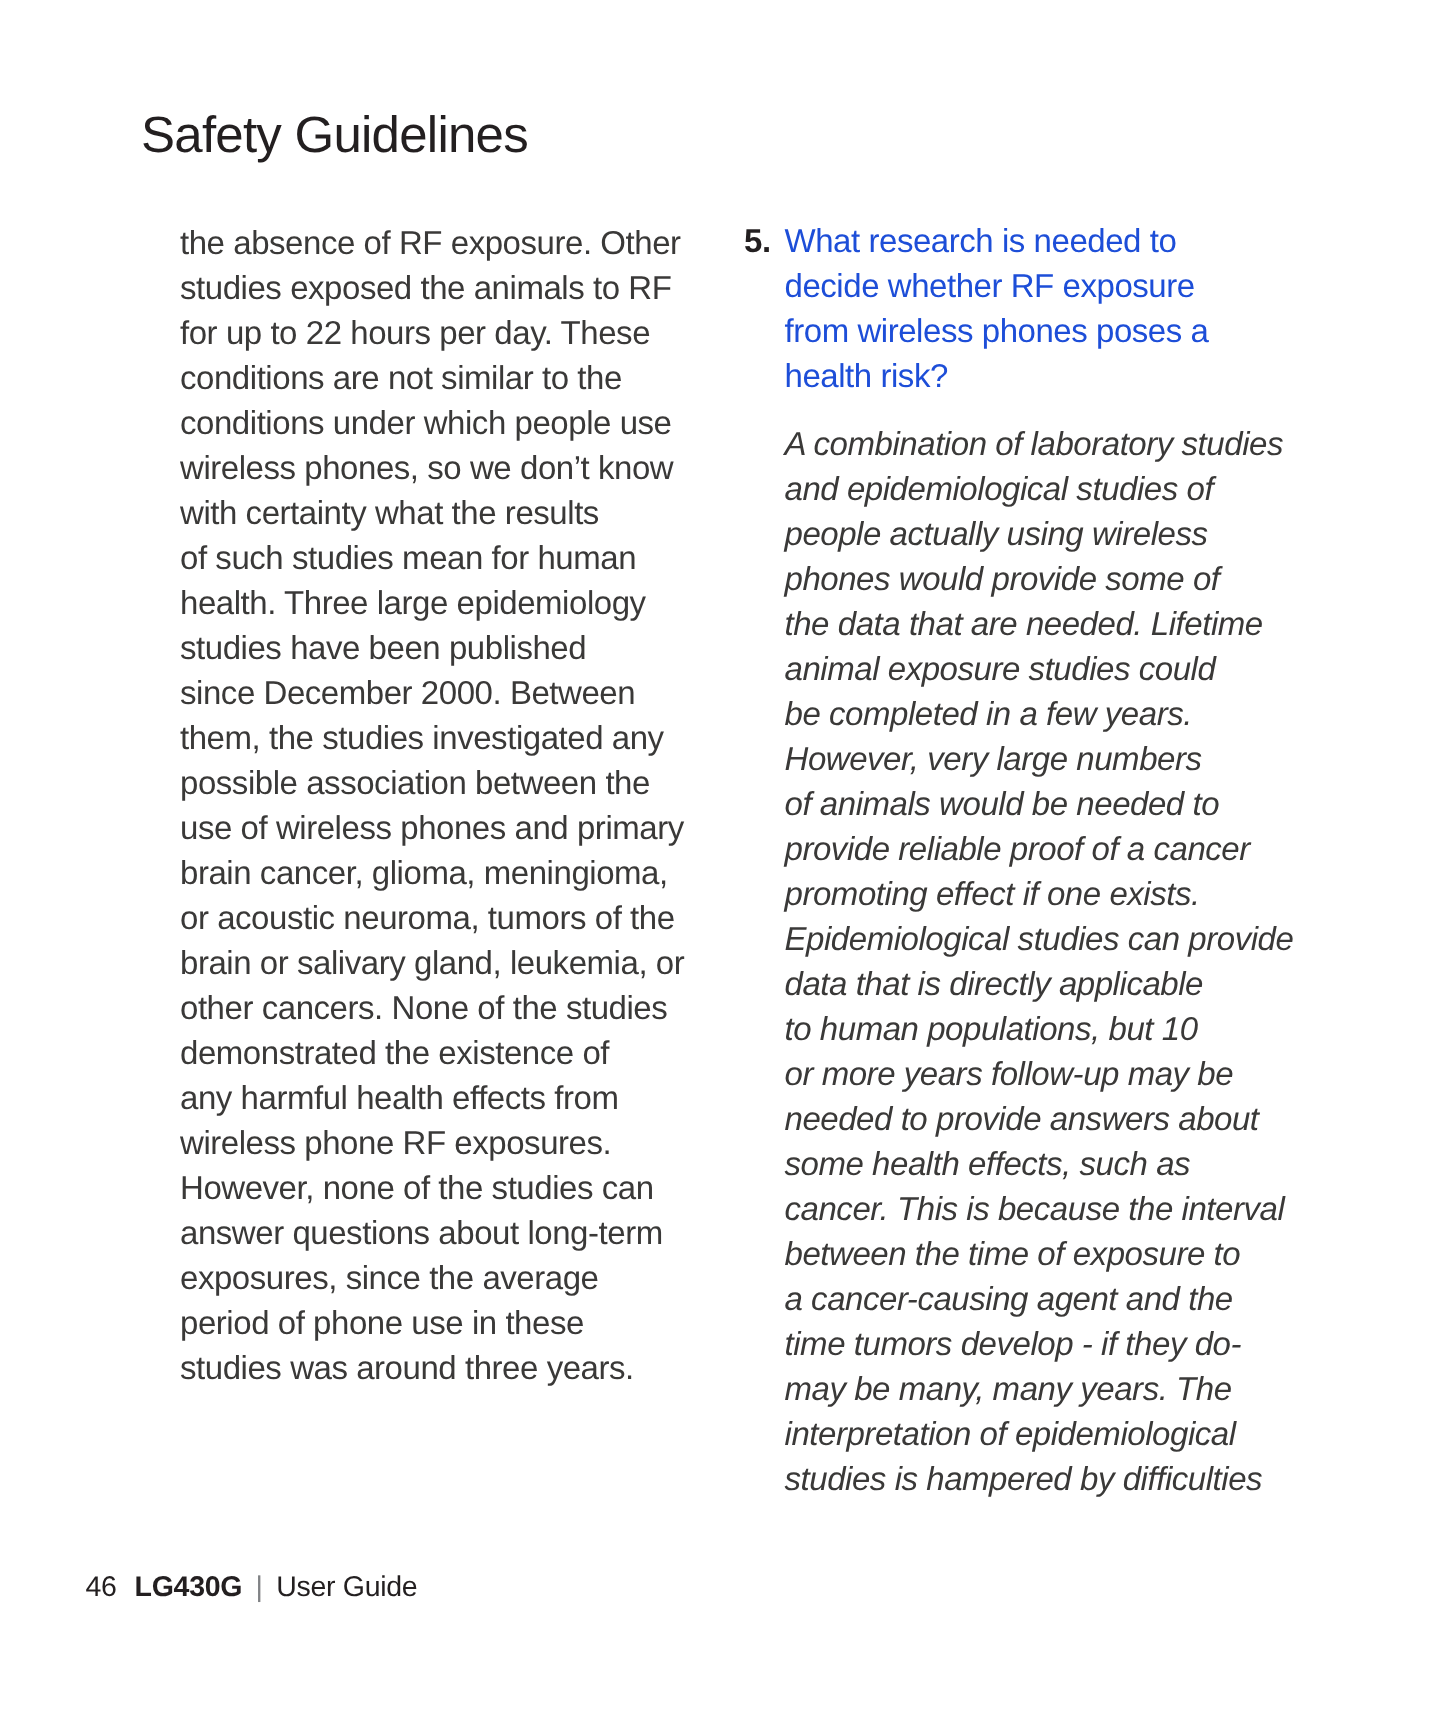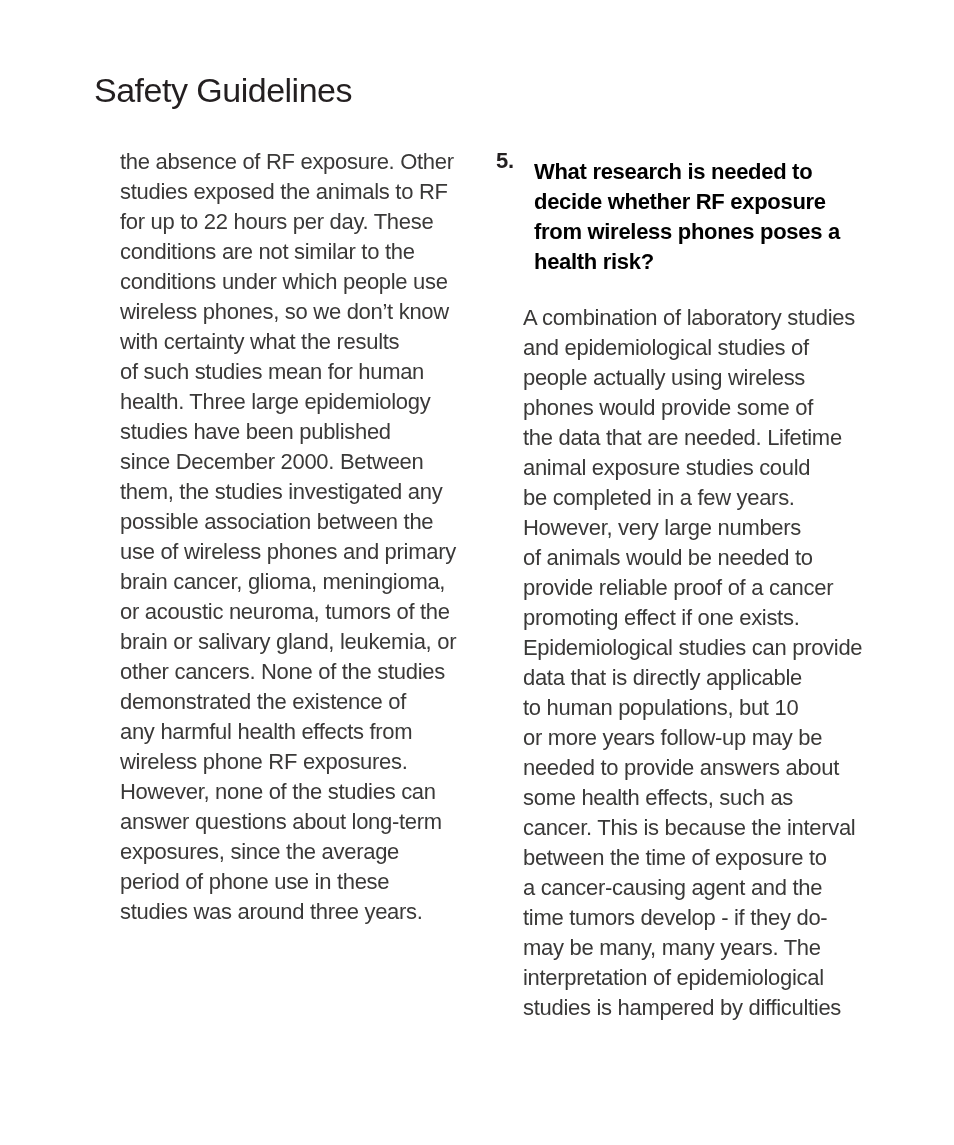--- a/index.html
+++ b/index.html
@@ -59,31 +59,32 @@
   .qa-num {
     width: 27px;
     flex: 0 0 27px;
     font-size: 22px;
     line-height: 30px;
     font-weight: 700;
     letter-spacing: -0.3px;
     color: #231f20;
   }
   .qa-heading {
-    margin: 11px;
+    margin: 0;
     font-size: 22px;
     line-height: 30px;
-    font-weight: 700;
+    font-weight: 400;
     letter-spacing: -0.3px;
     white-space: pre-line;
-    color: #000000;
+    color: #1d4ed8;
   }
   .answer {
     margin-left: 27px;
     margin-top: 15px;
+    font-style: italic;
   }
   .footer {
     position: absolute;
     left: 57px;
     top: 1048px;
     font-size: 19px;
     line-height: 22px;
     letter-spacing: -0.2px;
     color: #231f20;
     white-space: nowrap;
@@ -161,14 +162,17 @@
 some health effects, such as
 cancer. This is because the interval
 between the time of exposure to
 a cancer-causing agent and the
 time tumors develop - if they do-
 may be many, many years. The
 interpretation of epidemiological
 studies is hampered by difficulties</p>
   </div>
 
+  <div class="footer">
+    <span class="page-num">46</span><span class="model">LG430G</span><span class="sep">|</span><span class="doc-title">User Guide</span>
+  </div>
 
 </div>
 
 </body></html>

